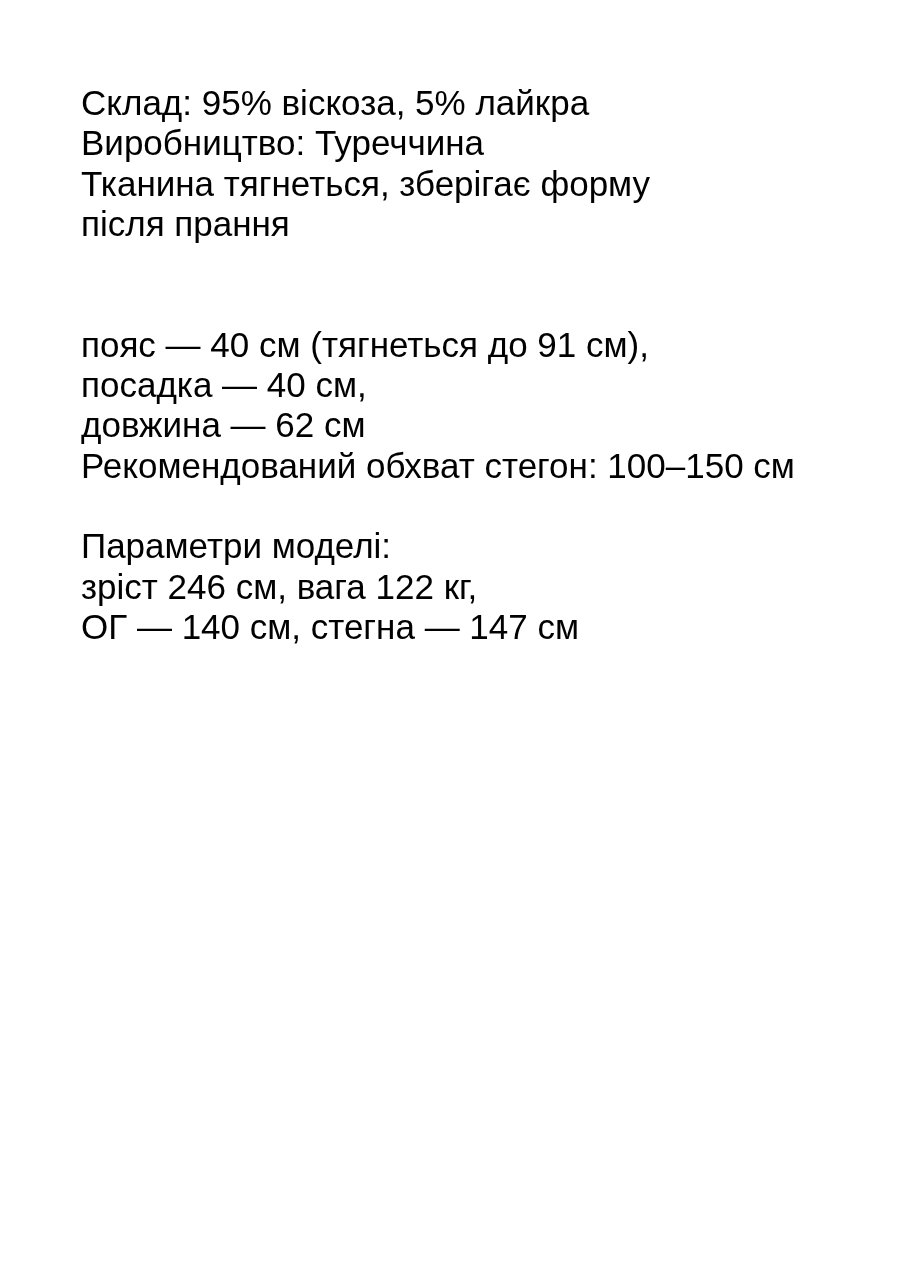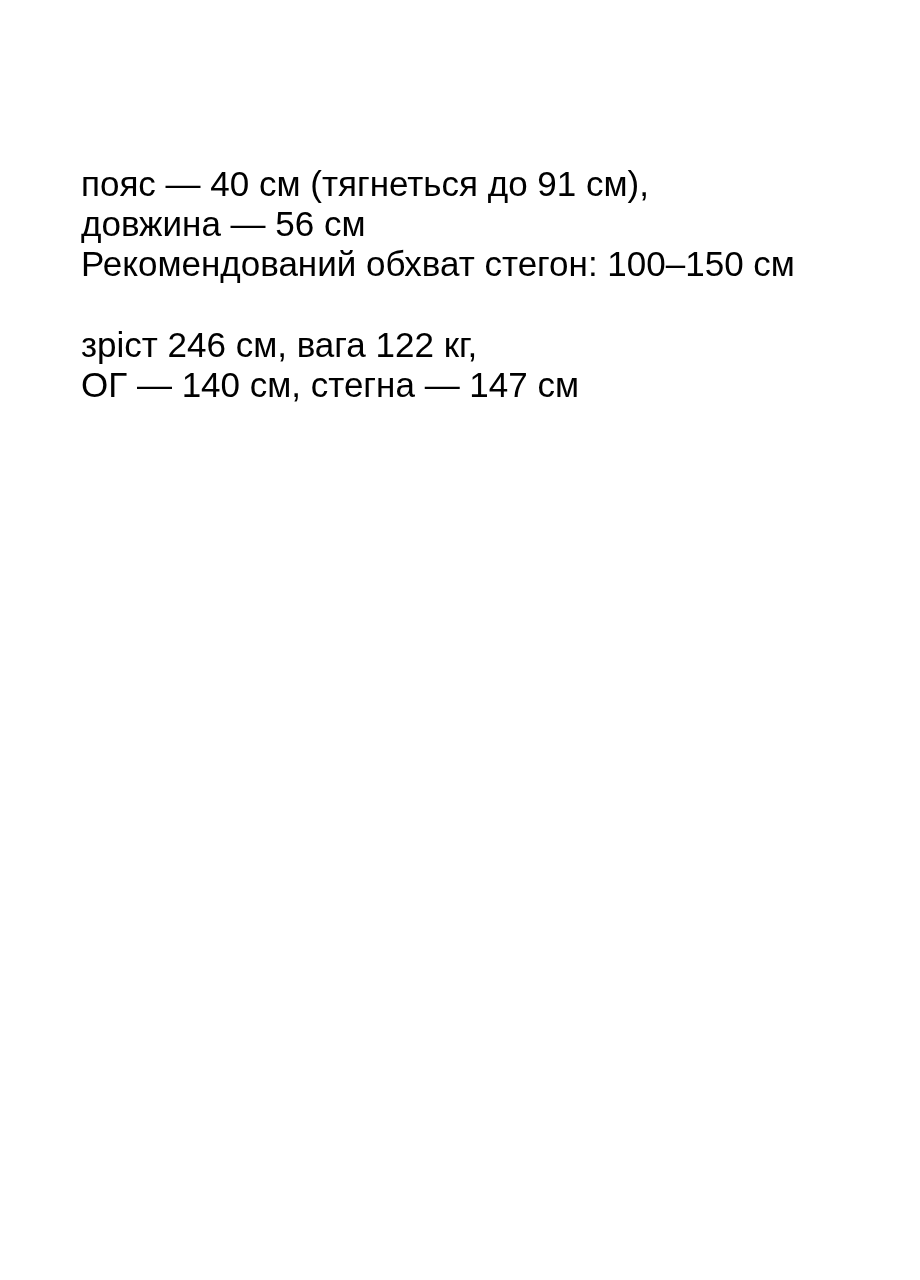--- a/index.html
+++ b/index.html
@@ -29,29 +29,37 @@
     }
     .blank {
       display: block;
       height: 40.3px;
     }
   </style>
 </head>
 <body>
 
 <div class="doc">
+  <section>
+    <span class="line">Склад: 95% віскоза, 5% лайкра</span>
+    <span class="line">Виробництво: Туреччина</span>
+    <span class="line">Тканина тягнеться, зберігає форму</span>
+    <span class="line">після прання</span>
+  </section>
 
   <span class="blank"></span>
 
   <section>
     <span class="blank"></span>
     <span class="line">пояс — 40 см (тягнеться до 91 см),</span>
-    <span class="line">довжина — 56 см</span>
+    <span class="line">посадка — 40 см,</span>
+    <span class="line">довжина — 62 см</span>
     <span class="line">Рекомендований обхват стегон: 100–150 см</span>
   </section>
 
   <span class="blank"></span>
 
   <section>
+    <span class="line">Параметри моделі:</span>
     <span class="line">зріст 246 см, вага 122 кг,</span>
     <span class="line">ОГ — 140 см, стегна — 147 см</span>
   </section>
 </div>
 
 </body></html>

